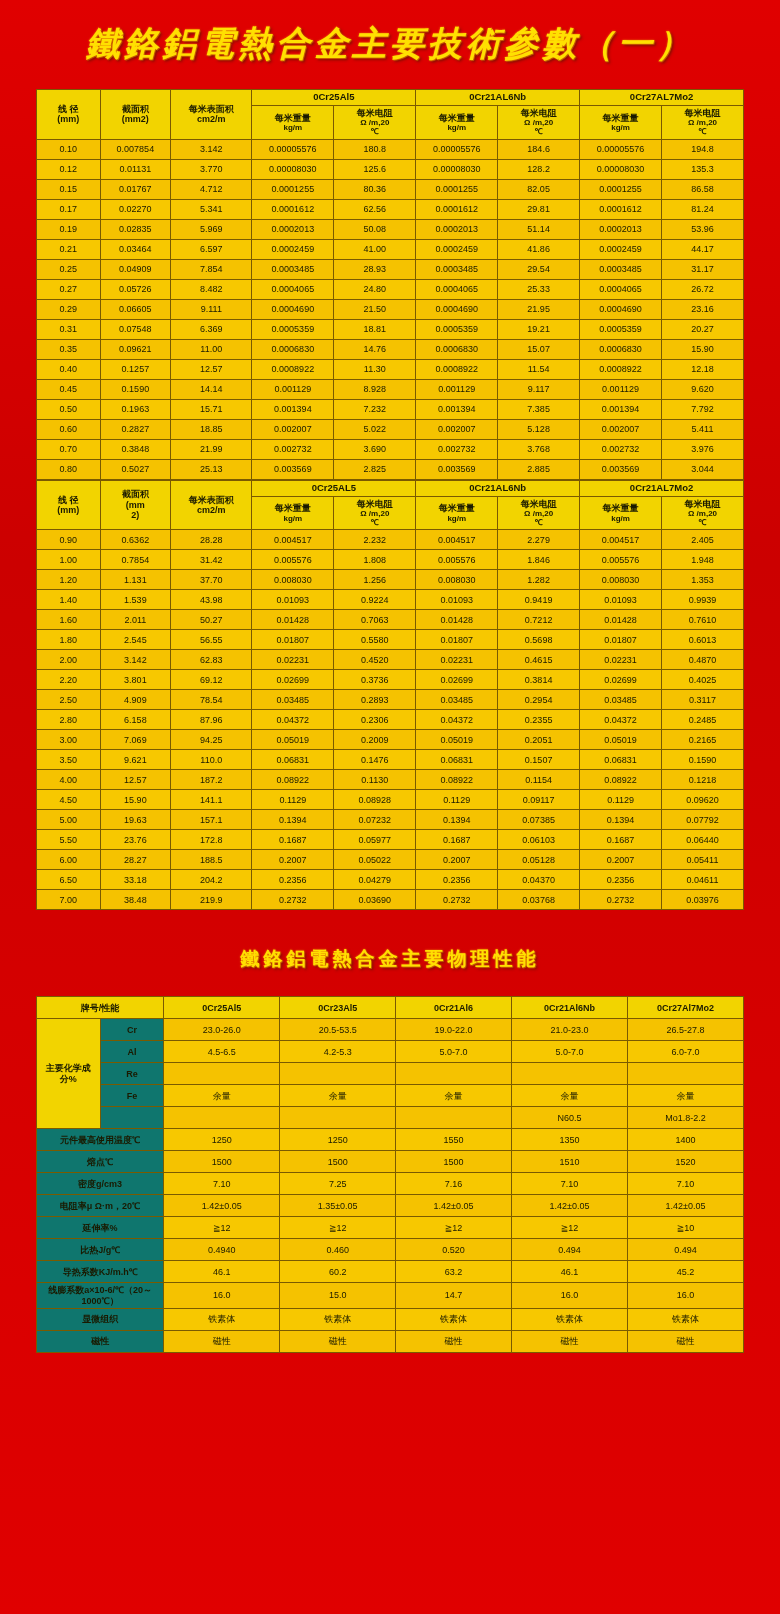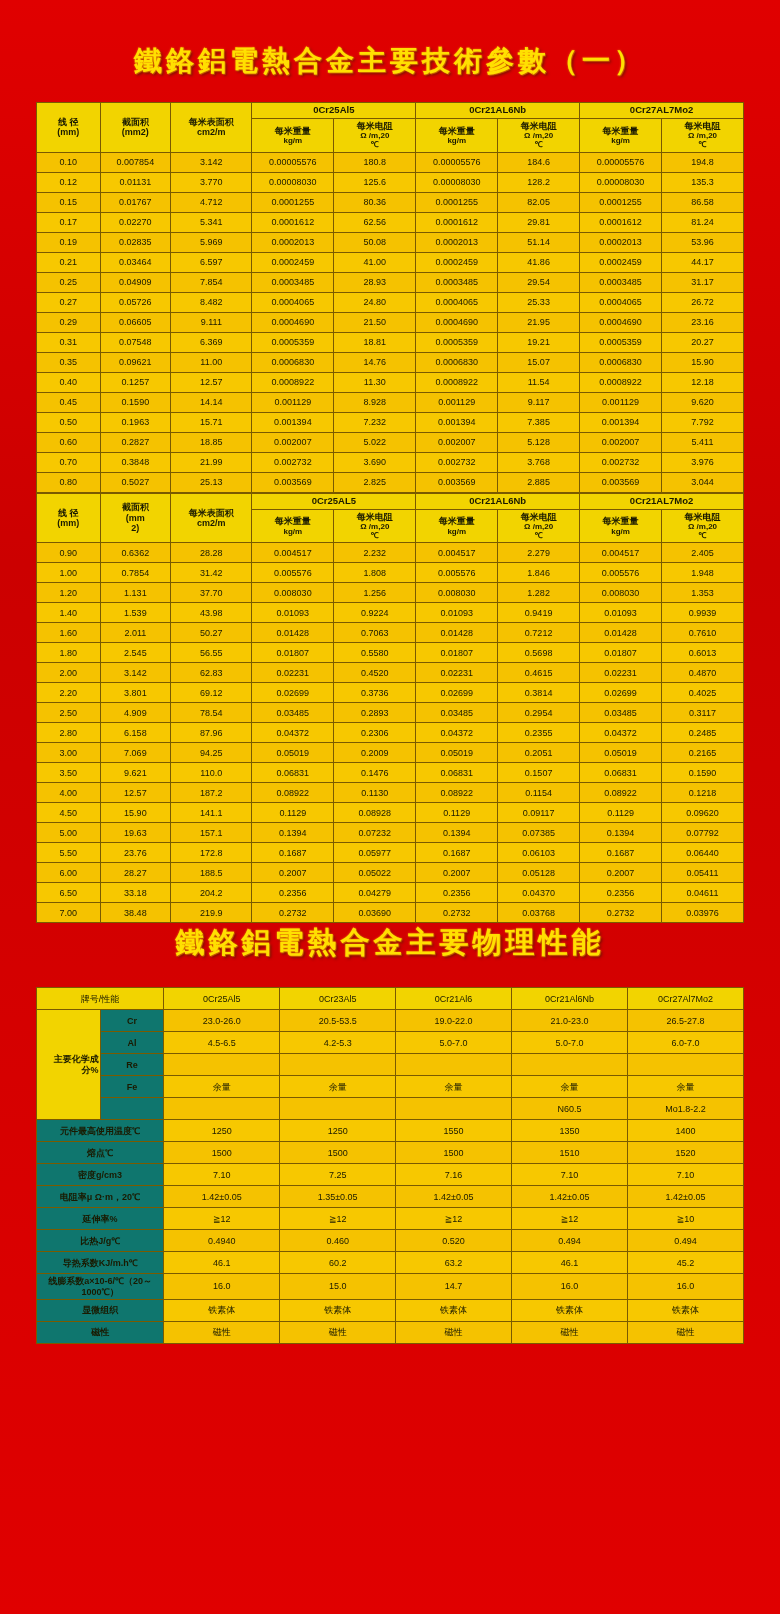--- a/index.html
+++ b/index.html
@@ -24,26 +24,28 @@
     font-family: "DejaVu Serif", serif;
     font-weight: bold;
     color: #ffe000;
     letter-spacing: 4px;
     text-shadow:
       0 0 2px #ff9900,
       1px 1px 0 #b34700,
       2px 2px 3px rgba(90,20,0,0.8);
   }
   #title1, #title2 {
-    font-size: 28px;
-    padding-top: 42px;
+    font-size: 34px;
+    padding-top: 21px;
     padding-bottom: 22px;
+    font-style: italic;
   }
   #title3 {
-    font-size: 29px;
+    font-size: 19px;
+    padding-top: 36px;
     padding-bottom: 24px;
   }
   .table-wrap {
     width: 708px;
     margin: 0 auto;
   }
   table {
     border-collapse: collapse;
     width: 100%;
     background: #f5c500;
@@ -83,25 +85,24 @@
     font-size: 9px;
     height: 17px;
   }
   #table3 .rowlabel {
     background: #0f766e;
     font-weight: bold;
   }
   #table3 .vlabel {
     background: #f2d400;
     font-weight: bold;
-    text-align: right;
   }
   #table3 thead td {
     background: #f2d400;
-    font-weight: normal;
+    font-weight: bold;
   }
   .spacer-bottom {
     height: 26px;
   }
 </style>
 </head>
 <body>
 
 <div class="page">
 

